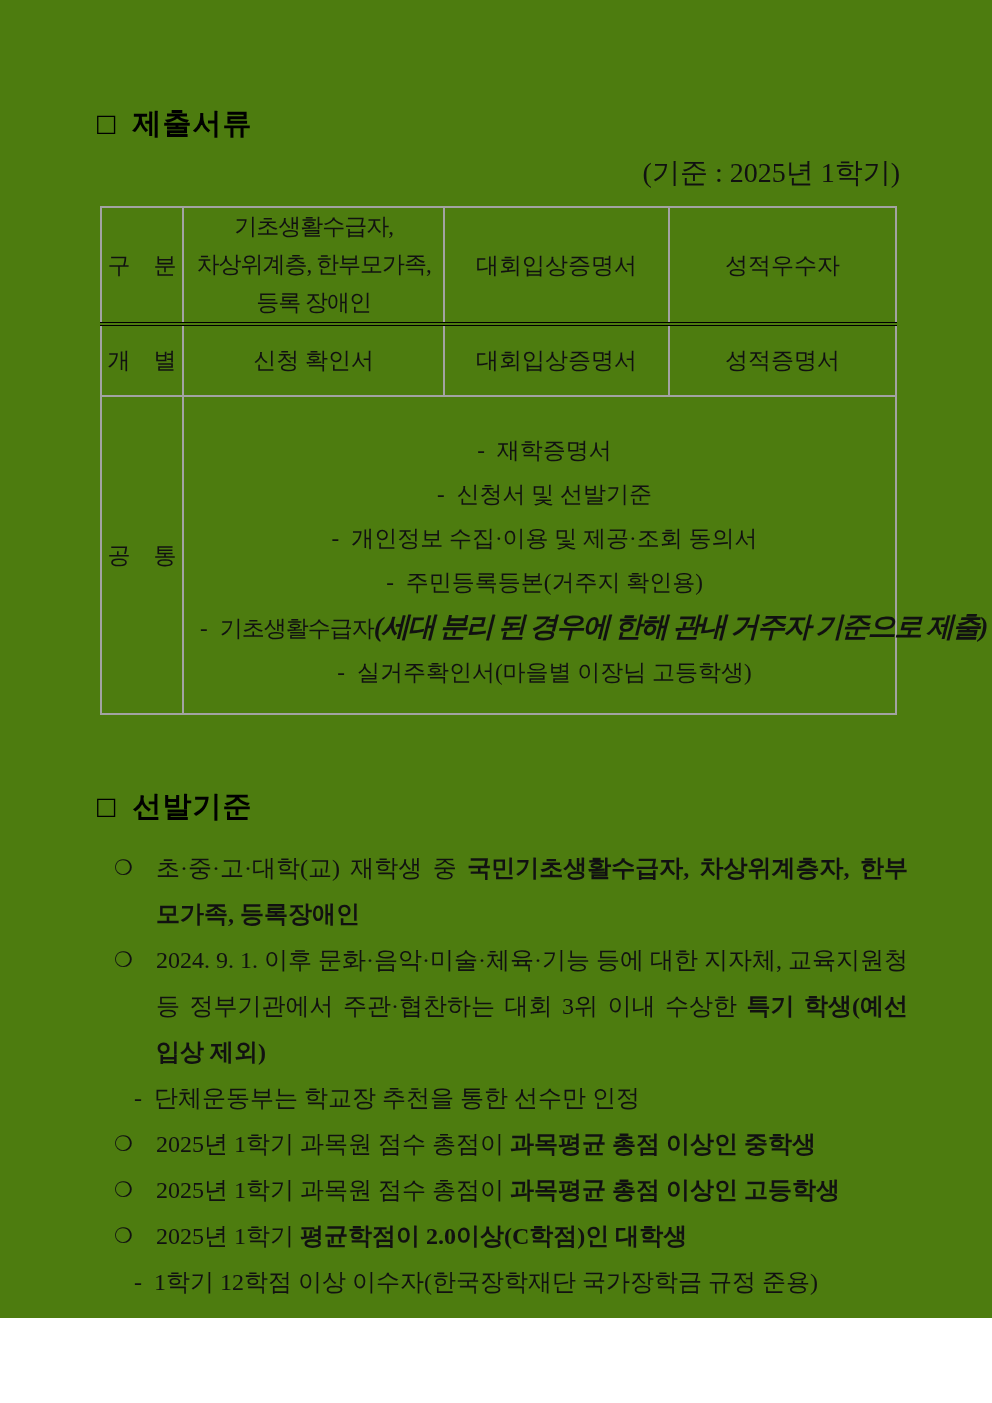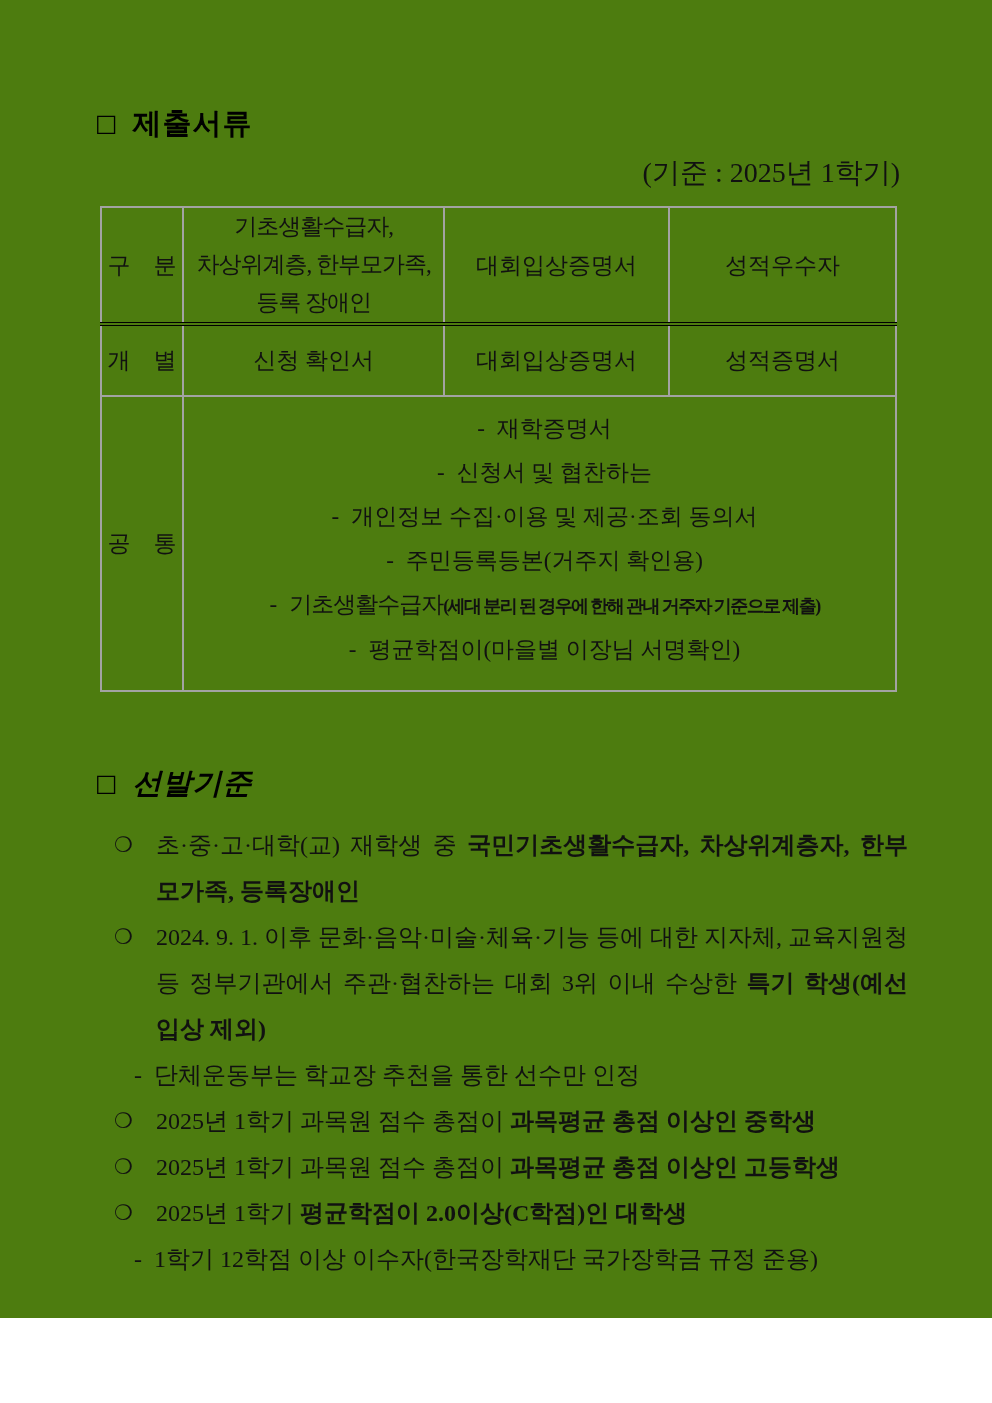--- a/index.html
+++ b/index.html
@@ -24,21 +24,21 @@
   }
   .section-title .marker {
     font-family: "DejaVu Sans", sans-serif;
     font-size: 0.82em;
     font-weight: normal;
     margin-right: 14px;
     position: relative;
     top: -2px;
   }
   .title-1 { padding-top: 0; margin-top: 104px; }
-  .title-2 { margin-top: 72px; font-style: italic; }
+  .title-2 { margin-top: 72px; }
 
   
   .note-line {
     margin: 10px 92px 0 0;
     text-align: right;
     font-size: 28px;
     color: #111111;
   }
 
   
@@ -66,29 +66,29 @@
     white-space: pre-line;
     font-weight: bold;
     font-size: 22px;
     line-height: 38px;
     letter-spacing: -1px;
   }
   tr.individual-row td { height: 72px; }
   td.common-cell {
     text-align: left;
     vertical-align: top;
-    padding: 10px 6px 18px 16px;
+    padding: 32px 6px 18px 16px;
   }
   .doc-item {
     font-size: 23px;
     line-height: 44px;
     white-space: nowrap;
   }
   .doc-item .dash { margin-right: 12px; }
-  .doc-item .bold-suffix { font-weight: bold; letter-spacing: -1.6px; font-size: 18px; }
+  .doc-item .bold-suffix { font-weight: bold; letter-spacing: -1.6px; font-size: 28px; font-style: italic; }
   .doc-item.tight .item-text { letter-spacing: -1px; }
 
   
   .bullets {
     margin: 18px 0 0 112px;
     width: 796px;
     font-size: 24px;
     line-height: 46px;
     color: #111111;
   }
@@ -143,25 +143,25 @@
       <tr class="individual-row">
         <td>개　별</td>
         <td>신청 확인서</td>
         <td>대회입상증명서</td>
         <td>성적증명서</td>
       </tr>
       <tr>
         <td>공　통</td>
         <td class="common-cell" colspan="3">
           <div class="doc-item"><span class="dash">-</span><span class="item-text">재학증명서</span></div>
-          <div class="doc-item"><span class="dash">-</span><span class="item-text">신청서 및 협찬하는</span></div>
+          <div class="doc-item"><span class="dash">-</span><span class="item-text">신청서 및 선발기준</span></div>
           <div class="doc-item"><span class="dash">-</span><span class="item-text">개인정보 수집·이용 및 제공·조회 동의서</span></div>
           <div class="doc-item"><span class="dash">-</span><span class="item-text">주민등록등본(거주지 확인용)</span></div>
           <div class="doc-item tight"><span class="dash">-</span><span class="item-text">기초생활수급자</span><span class="bold-suffix">(세대 분리 된 경우에 한해 관내 거주자 기준으로 제출)</span></div>
-          <div class="doc-item"><span class="dash">-</span><span class="item-text">평균학점이(마을별 이장님 서명확인)</span></div>
+          <div class="doc-item"><span class="dash">-</span><span class="item-text">실거주확인서(마을별 이장님 고등학생)</span></div>
         </td>
       </tr>
     </tbody>
   </table>
 
   <div class="section-title title-2">
     <span class="marker">□</span><span>선발기준</span>
   </div>
 
   <div class="bullets">

